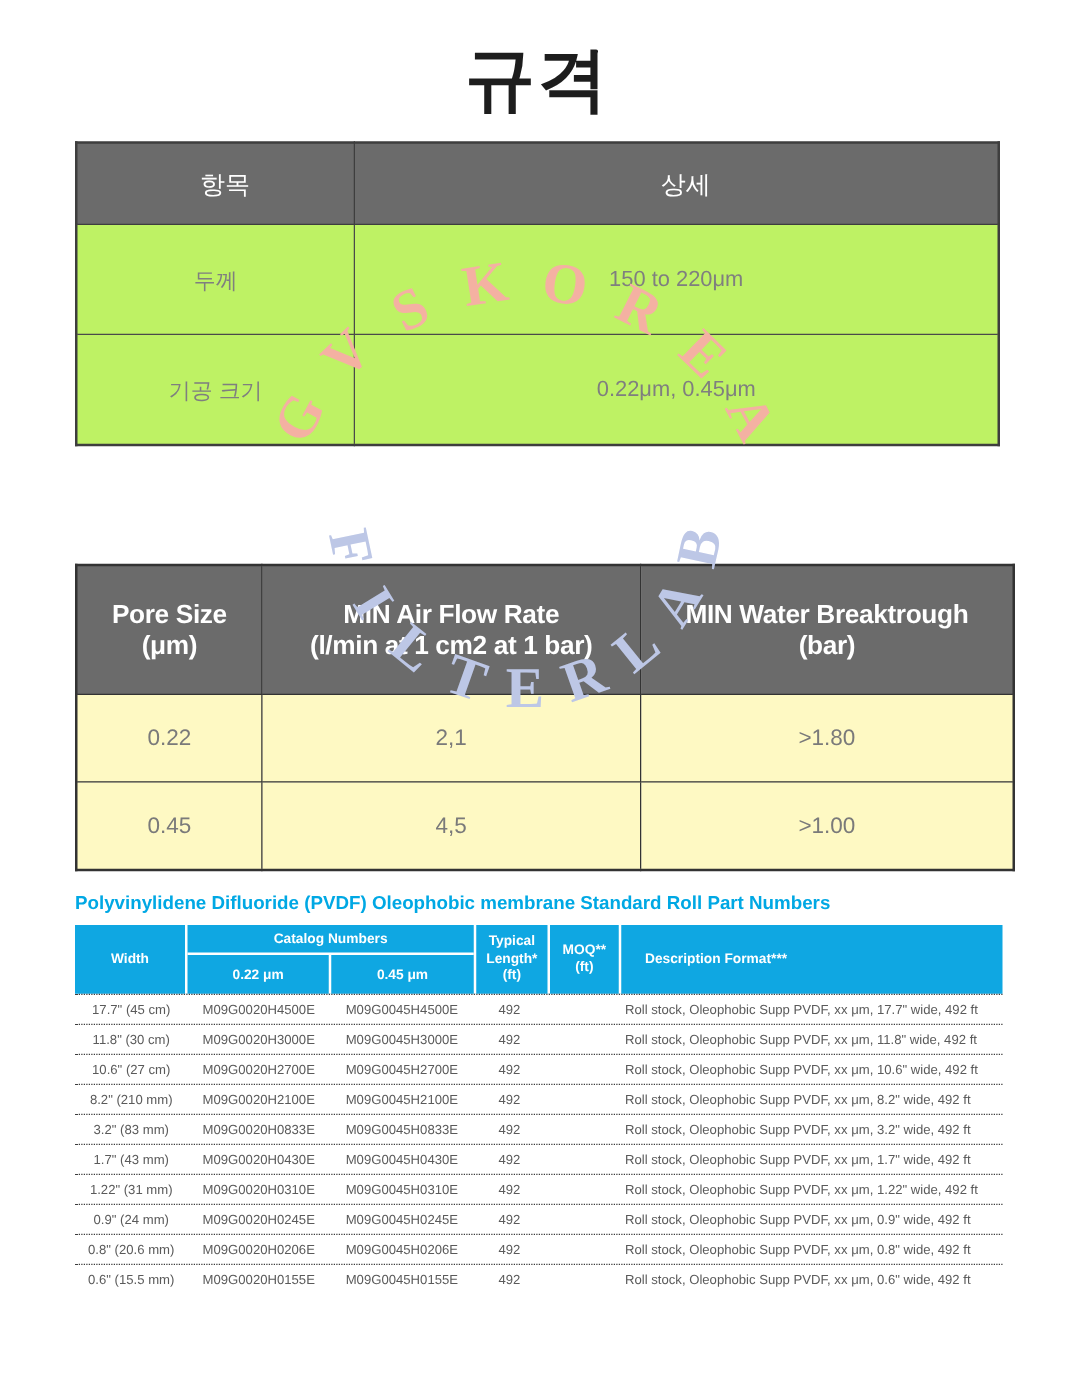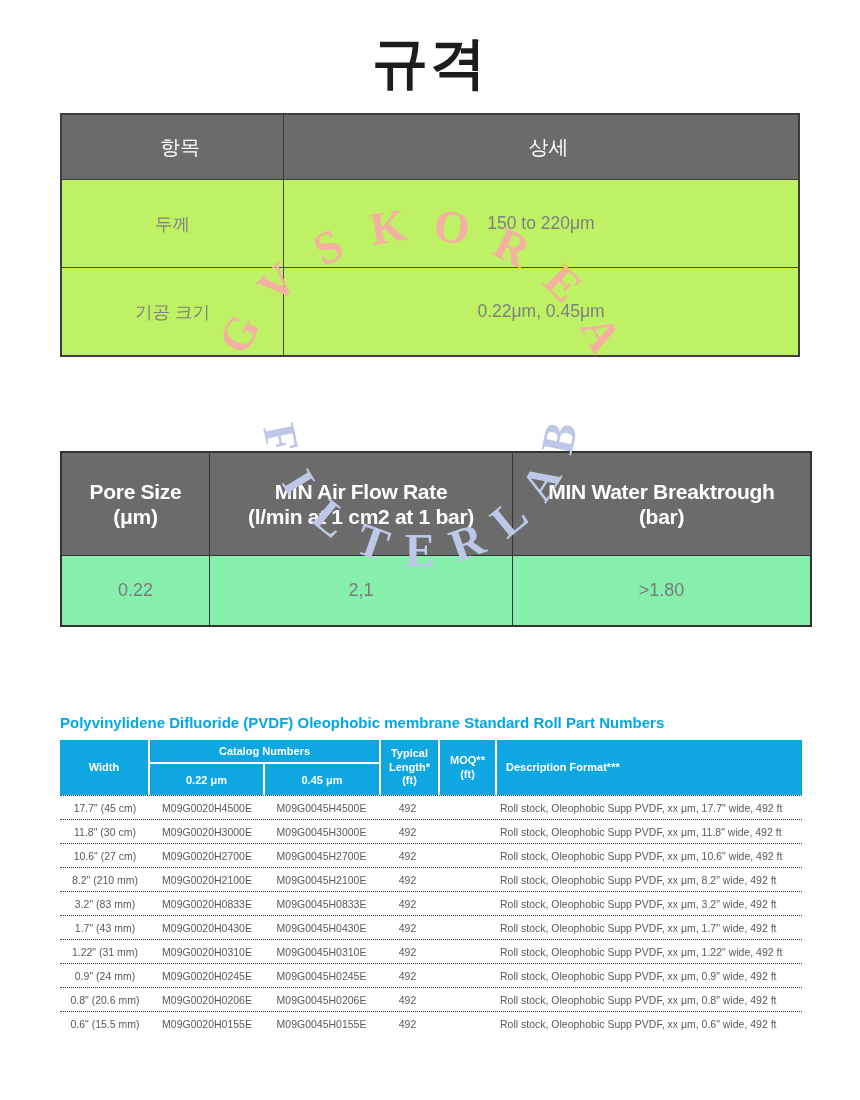--- a/index.html
+++ b/index.html
@@ -29,21 +29,21 @@
   table.flow{
     position:absolute;left:60px;top:451px;width:740px;
     border-collapse:collapse;table-layout:fixed;border:2px solid #333333;
   }
   table.flow th{
     background:#6b6b6b;color:#ffffff;height:100px;border:1px solid #333333;
     text-align:center;vertical-align:middle;font-weight:700;
     font-size:21px;line-height:1.2;letter-spacing:-0.3px;
   }
   table.flow td{
-    height:67px;text-align:center;vertical-align:middle;background:#86efac;
+    height:67px;text-align:center;vertical-align:middle;background:#fef9c3;
     color:#7a7a7a;font-size:18px;border:1px solid #333333;
   }
   .flow-col1{width:145px;margin-top:11px;} .flow-col2{width:300px;} .flow-col3{width:295px;}
   
   .pn-title{
     position:absolute;left:60px;top:714px;width:742px;
     font-size:15px;font-weight:700;color:#00a8e4;
   }
   .pn-header{
     position:absolute;left:60px;top:740px;width:742px;height:55px;
@@ -51,21 +51,21 @@
   }
   .pn-header .cell{display:flex;align-items:center;justify-content:center;text-align:center;line-height:1.25;}
   .ph-width{width:88px;border-right:2px solid #ffffff;}
   .ph-catalog-wrap{width:229px;border-right:2px solid #ffffff;display:flex;flex-direction:column;}
   .ph-catalog-top{height:22px;border-bottom:2px solid #ffffff;display:flex;align-items:center;justify-content:center;}
   .ph-catalog-bottom{flex:1;display:flex;}
   .ph-022{width:113px;border-right:2px solid #ffffff;display:flex;align-items:center;justify-content:center;}
   .ph-045{flex:1;display:flex;align-items:center;justify-content:center;}
   .ph-typical{width:57px;border-right:2px solid #ffffff;}
   .ph-moq{width:55px;border-right:2px solid #ffffff;}
-  .ph-desc{flex:1;justify-content:flex-start !important;padding-left:9px;}
+  .ph-desc{flex:1;justify-content:flex-start !important;padding-left:19px;}
   .pn-body{position:absolute;left:60px;top:795px;width:742px;}
   .pn-row{
     display:flex;height:23px;align-items:center;
     border-bottom:1px dotted #3c3c3c;
     font-size:10.5px;color:#5a5a5a;
   }
   .pn-row:first-child{border-top:1px dotted #3c3c3c;}
   .pn-row:last-child{border-bottom:none;}
   .pc{text-align:center;}
   .pc-width{width:90px;}
@@ -116,20 +116,25 @@
     <th class="flow-col3">
       <div>MIN Water Breaktrough</div>
       <div>(bar)</div>
     </th>
   </tr>
   <tr>
     <td>0.22</td>
     <td>2,1</td>
     <td>&gt;1.80</td>
   </tr>
+  <tr>
+    <td>0.45</td>
+    <td>4,5</td>
+    <td>&gt;1.00</td>
+  </tr>
 </tbody>
   </table>
 
 <div class="pn-title">Polyvinylidene Difluoride (PVDF) Oleophobic membrane Standard Roll Part Numbers</div>
 
 <div class="pn-header">
   <div class="cell ph-width">Width</div>
   <div class="ph-catalog-wrap">
     <div class="ph-catalog-top">Catalog Numbers</div>
     <div class="ph-catalog-bottom">

